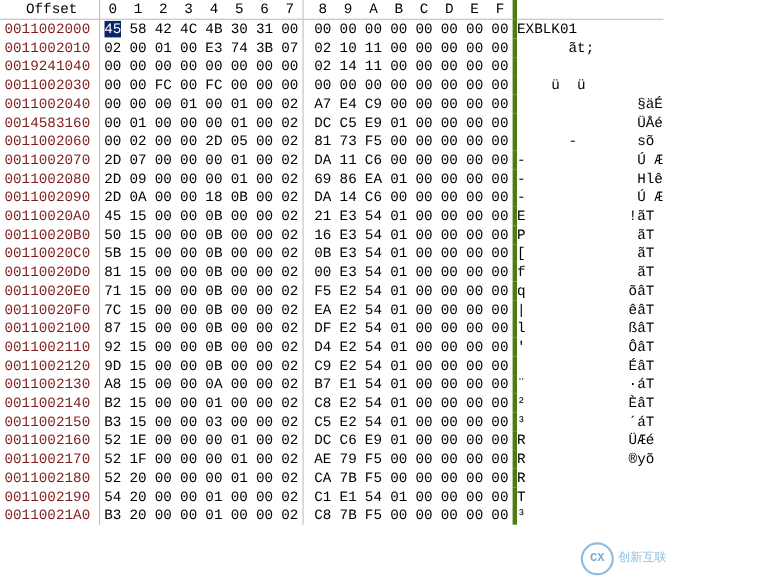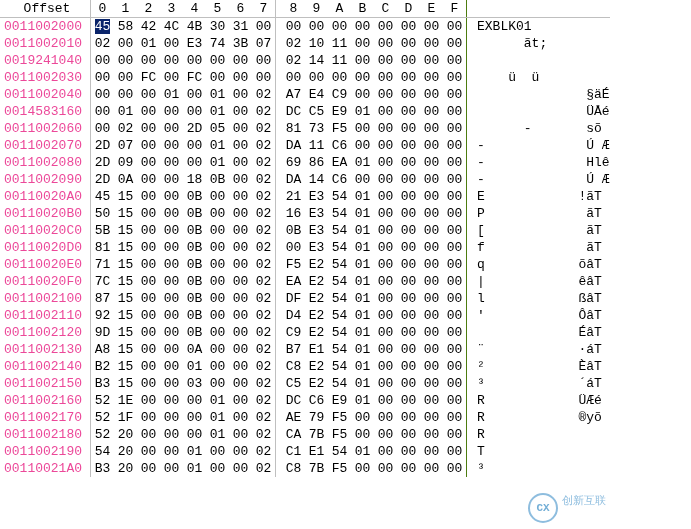--- a/index.html
+++ b/index.html
@@ -3,28 +3,28 @@
 <meta charset="utf-8">
 <style>
 html,body{margin:0;padding:0;font-family:Consolas,"Courier New",monospace;font-size:13px;line-height:17px;color:#000;background:#fff}
 .hexview{width:612px;height:529px;position:relative;overflow:hidden;background:#fff}
 table{border-collapse:collapse;table-layout:fixed}
 th,td{padding:0;margin:0;font-weight:normal;text-align:center;vertical-align:middle;height:17px}
 th{border-bottom:1px solid #bfbfbf}
 .col-offset{width:86px;text-align:left;padding-left:4px;border-right:1px solid #bfbfbf}
 th.col-offset{text-align:center}
 .col-hex{width:23px}
-.col-ascii{width:120px;text-align:left;padding-left:10px;border-left:1px solid #4d7c0f;white-space:pre}
+.col-ascii{width:120px;text-align:left;padding-left:0;border-left:4px solid #4d7c0f;white-space:pre}
 .gap{width:6px;border-left:1px solid #bfbfbf}
 thead .gap{border-bottom:1px solid #bfbfbf}
-.offset-text{color:#ec4899}
+.offset-text{color:#7f1d1d}
 .hex-text{color:#000}
 .cursor{background:#0a246a;color:#fff}
 .ascii-text{color:#000}
-.logo{position:absolute;right:6px;bottom:6px;font-size:11px;color:#7bb2d9;display:flex;align-items:flex-start;gap:4px;opacity:.85}
+.logo{position:absolute;right:6px;bottom:6px;font-size:11px;color:#7bb2d9;display:flex;align-items:center;gap:4px;opacity:.85}
 .logo .mark{width:26px;height:26px;border:2px solid #7bb2d9;border-radius:50%;display:flex;align-items:center;justify-content:center;font-weight:bold;color:#5aa0cf}
 </style>
 </head>
 <body>
 
 <div class="hexview">
 <table>
 <thead>
 <tr id="hdr-row">
   <th class="col-offset"><span>Offset</span></th>

